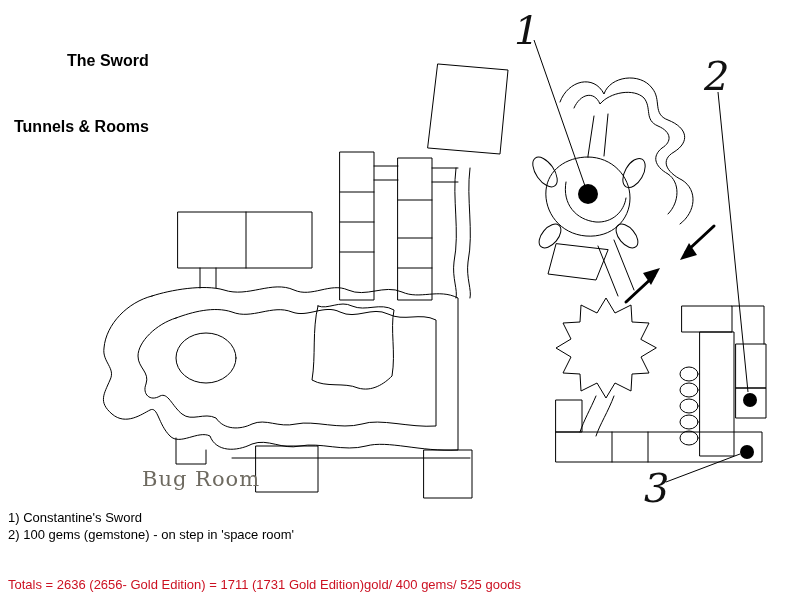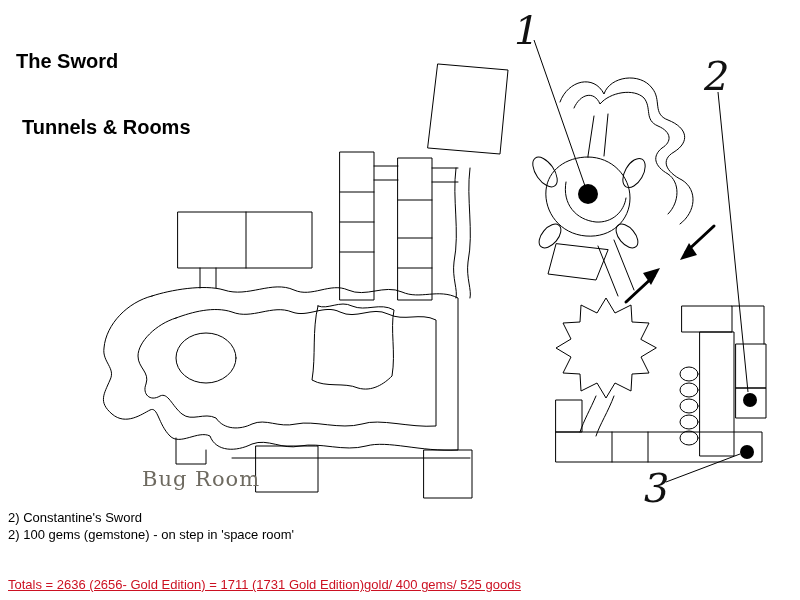--- a/index.html
+++ b/index.html
@@ -1,21 +1,21 @@
 <!DOCTYPE html>
 <html><head>
 <meta charset="utf-8">
 <style>
   * { margin:0; padding:0; box-sizing:border-box; }
   html,body { width:800px; height:600px; background:#ffffff; }
   body { font-family:"Liberation Sans", sans-serif; }
   .page { position:relative; width:800px; height:600px; background:#fff; overflow:hidden; }
 
-  .title { position:absolute; left:16px; top:6px; font-weight:bold; font-size:20px;
-           line-height:22px; color:#000; white-space:pre; }
+  .title { position:absolute; left:8px; top:6px; font-weight:bold; font-size:16px;
+           line-height:22px; color:#000; white-space:pre;text-align:right; }
   .title .indent { padding-left:6px; }
 
   .map-svg { position:absolute; left:0; top:0; }
 
   .legend { position:absolute; left:8px; top:509px; font-size:13px; line-height:17px; color:#000; }
 
   .totals { position:absolute; left:8px; top:577px; font-size:13px; font-weight:normal; }
 
   .marker-num { font-family:"DejaVu Serif", serif; font-style:italic; font-size:40px; fill:#111; }
   .bugroom    { font-family:"DejaVu Serif", serif; font-size:21px; letter-spacing:1px; fill:#6e6a60; }
@@ -127,19 +127,19 @@
       <g stroke="#000" stroke-width="3" stroke-linecap="round">
         <line x1="626" y1="302" x2="654" y2="276"></line>
         <polygon points="660,268 643,273 651,285" fill="#000" stroke="none"></polygon>
       </g>
 
       <text class="bugroom" x="142" y="486">Bug Room</text>
     </g>
   </svg>
 
   <div class="legend">
-    <div>2) Constantine's Sword</div>
+    <div>1) Constantine's Sword</div>
     <div>2) 100 gems (gemstone) - on step in 'space room'</div>
   </div>
 
-  <div class="totals" style="color: rgb(204, 17, 34); text-decoration: underline;">Totals = 2636 (2656- Gold Edition) = 1711 (1731 Gold Edition)gold/ 400 gems/ 525 goods</div>
+  <div class="totals" style="color: rgb(204, 17, 34);">Totals = 2636 (2656- Gold Edition) = 1711 (1731 Gold Edition)gold/ 400 gems/ 525 goods</div>
 
 </div>
 
 </body></html>

